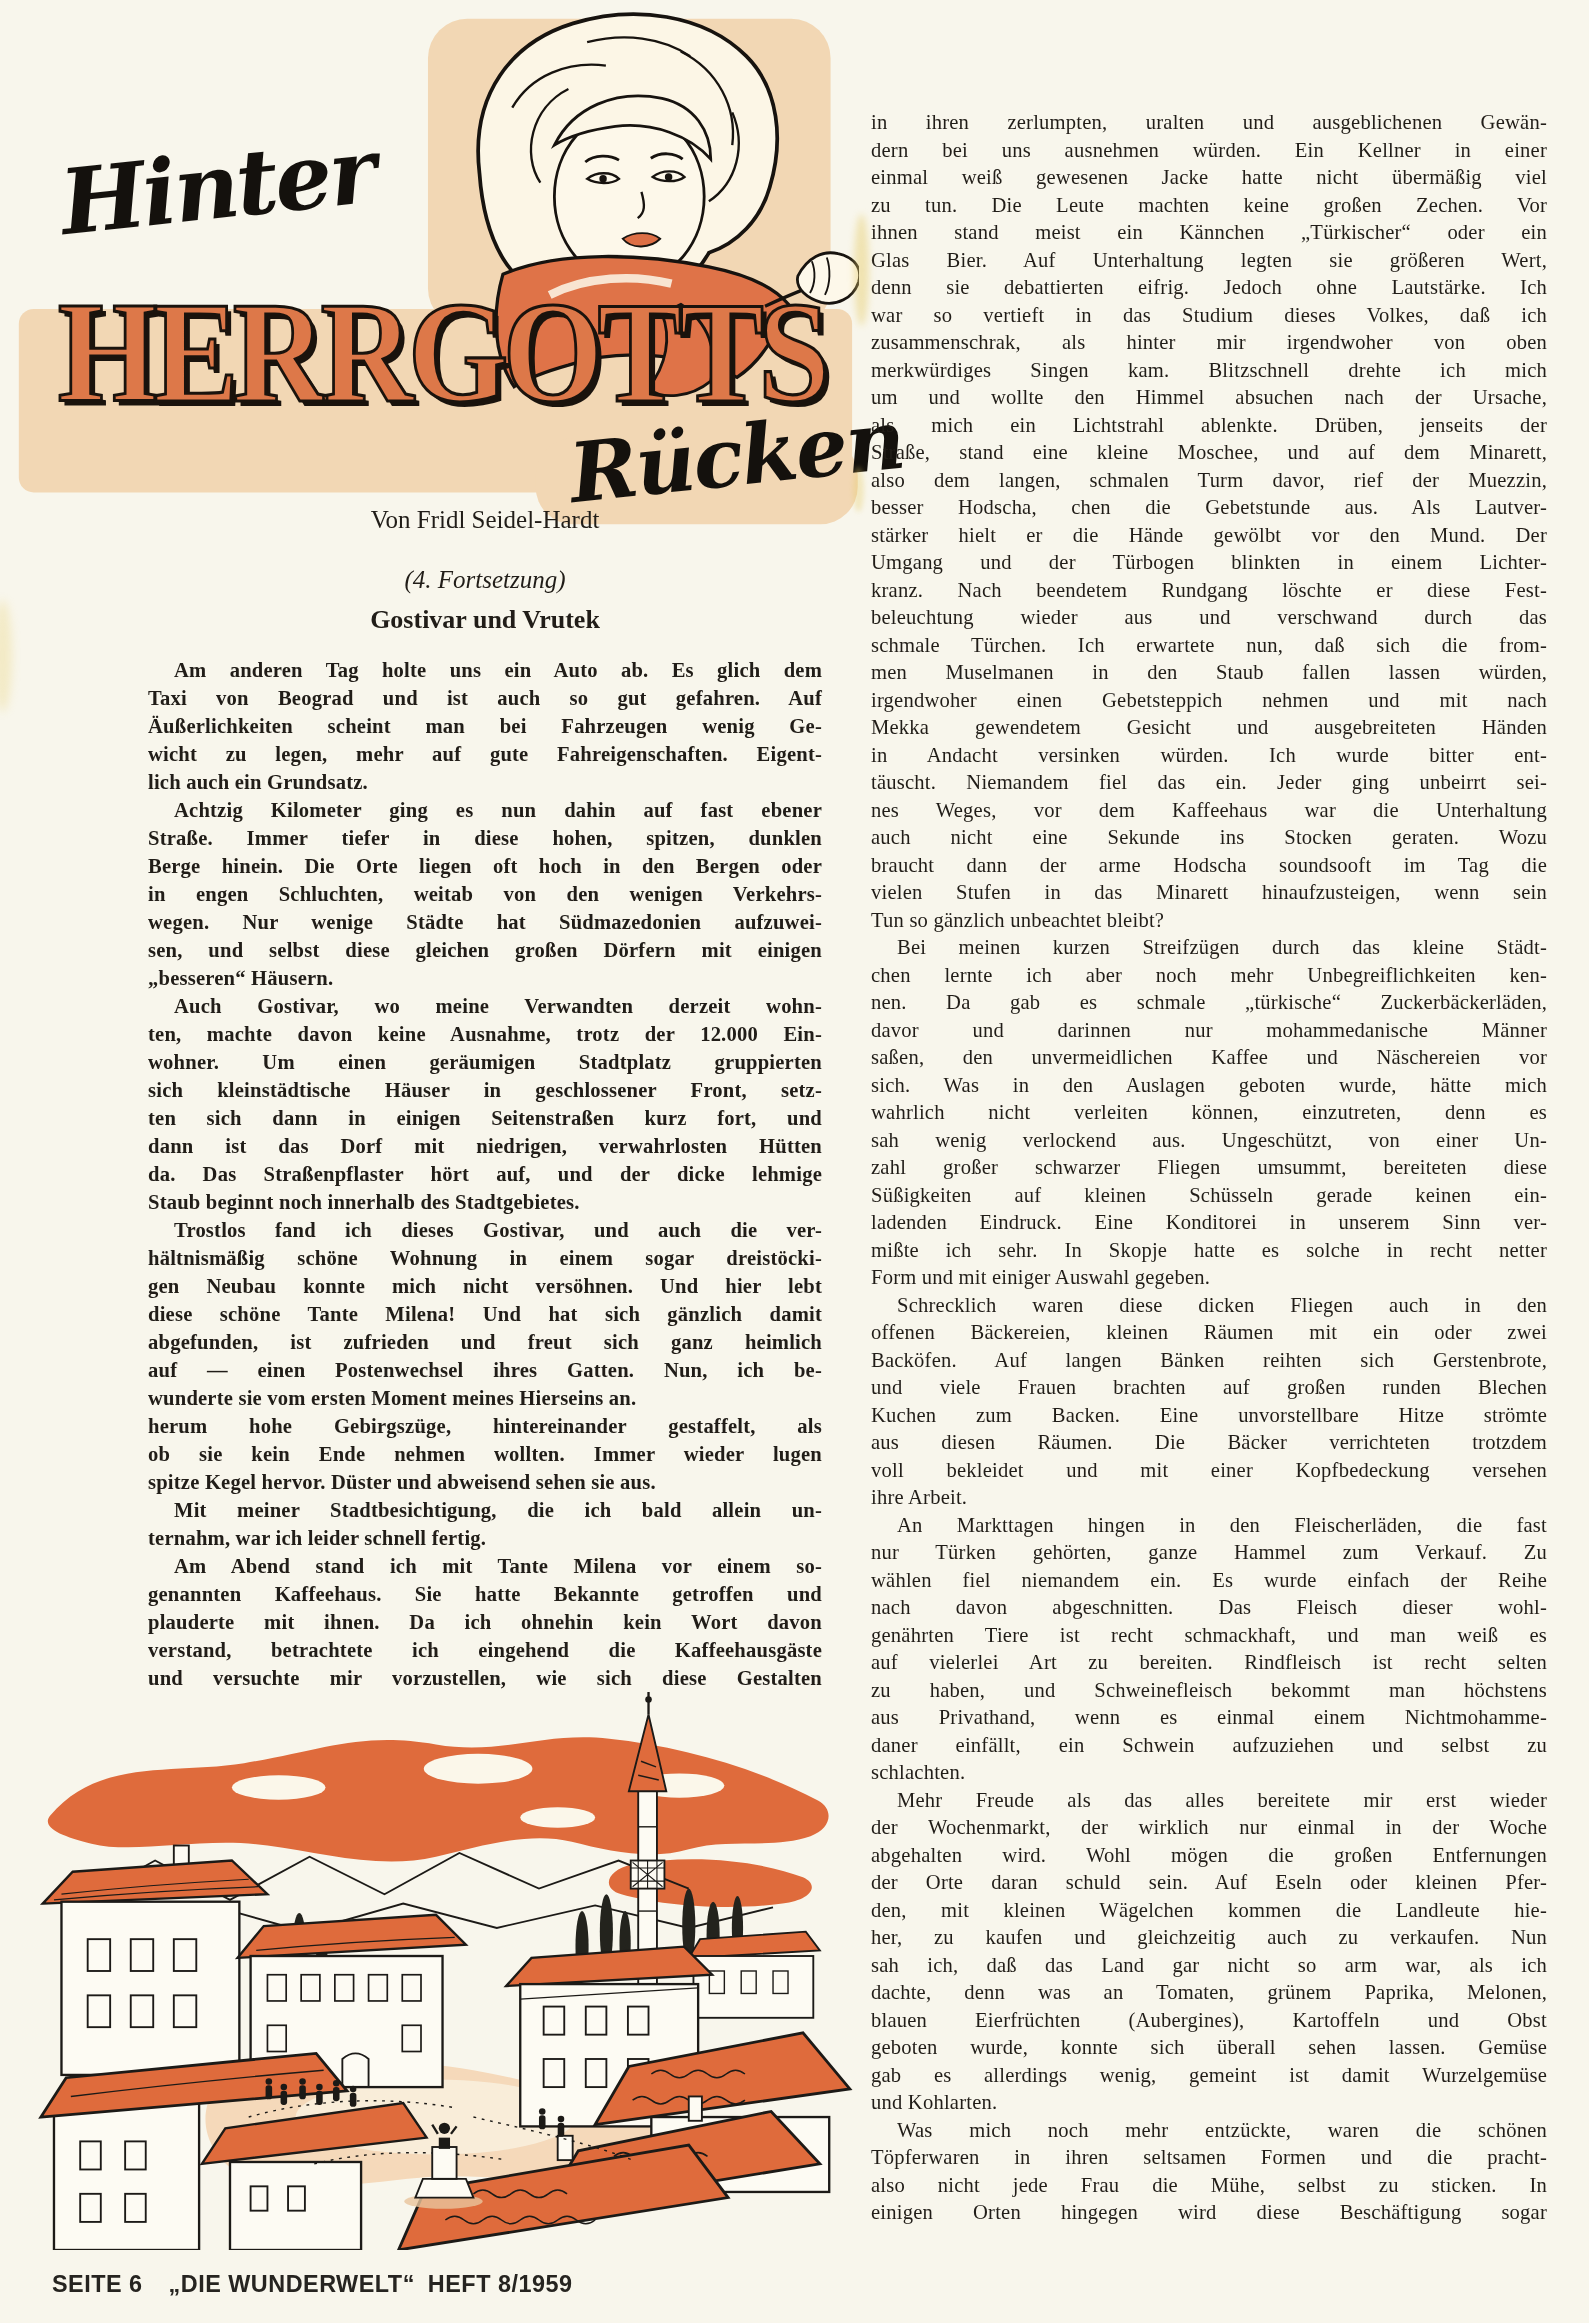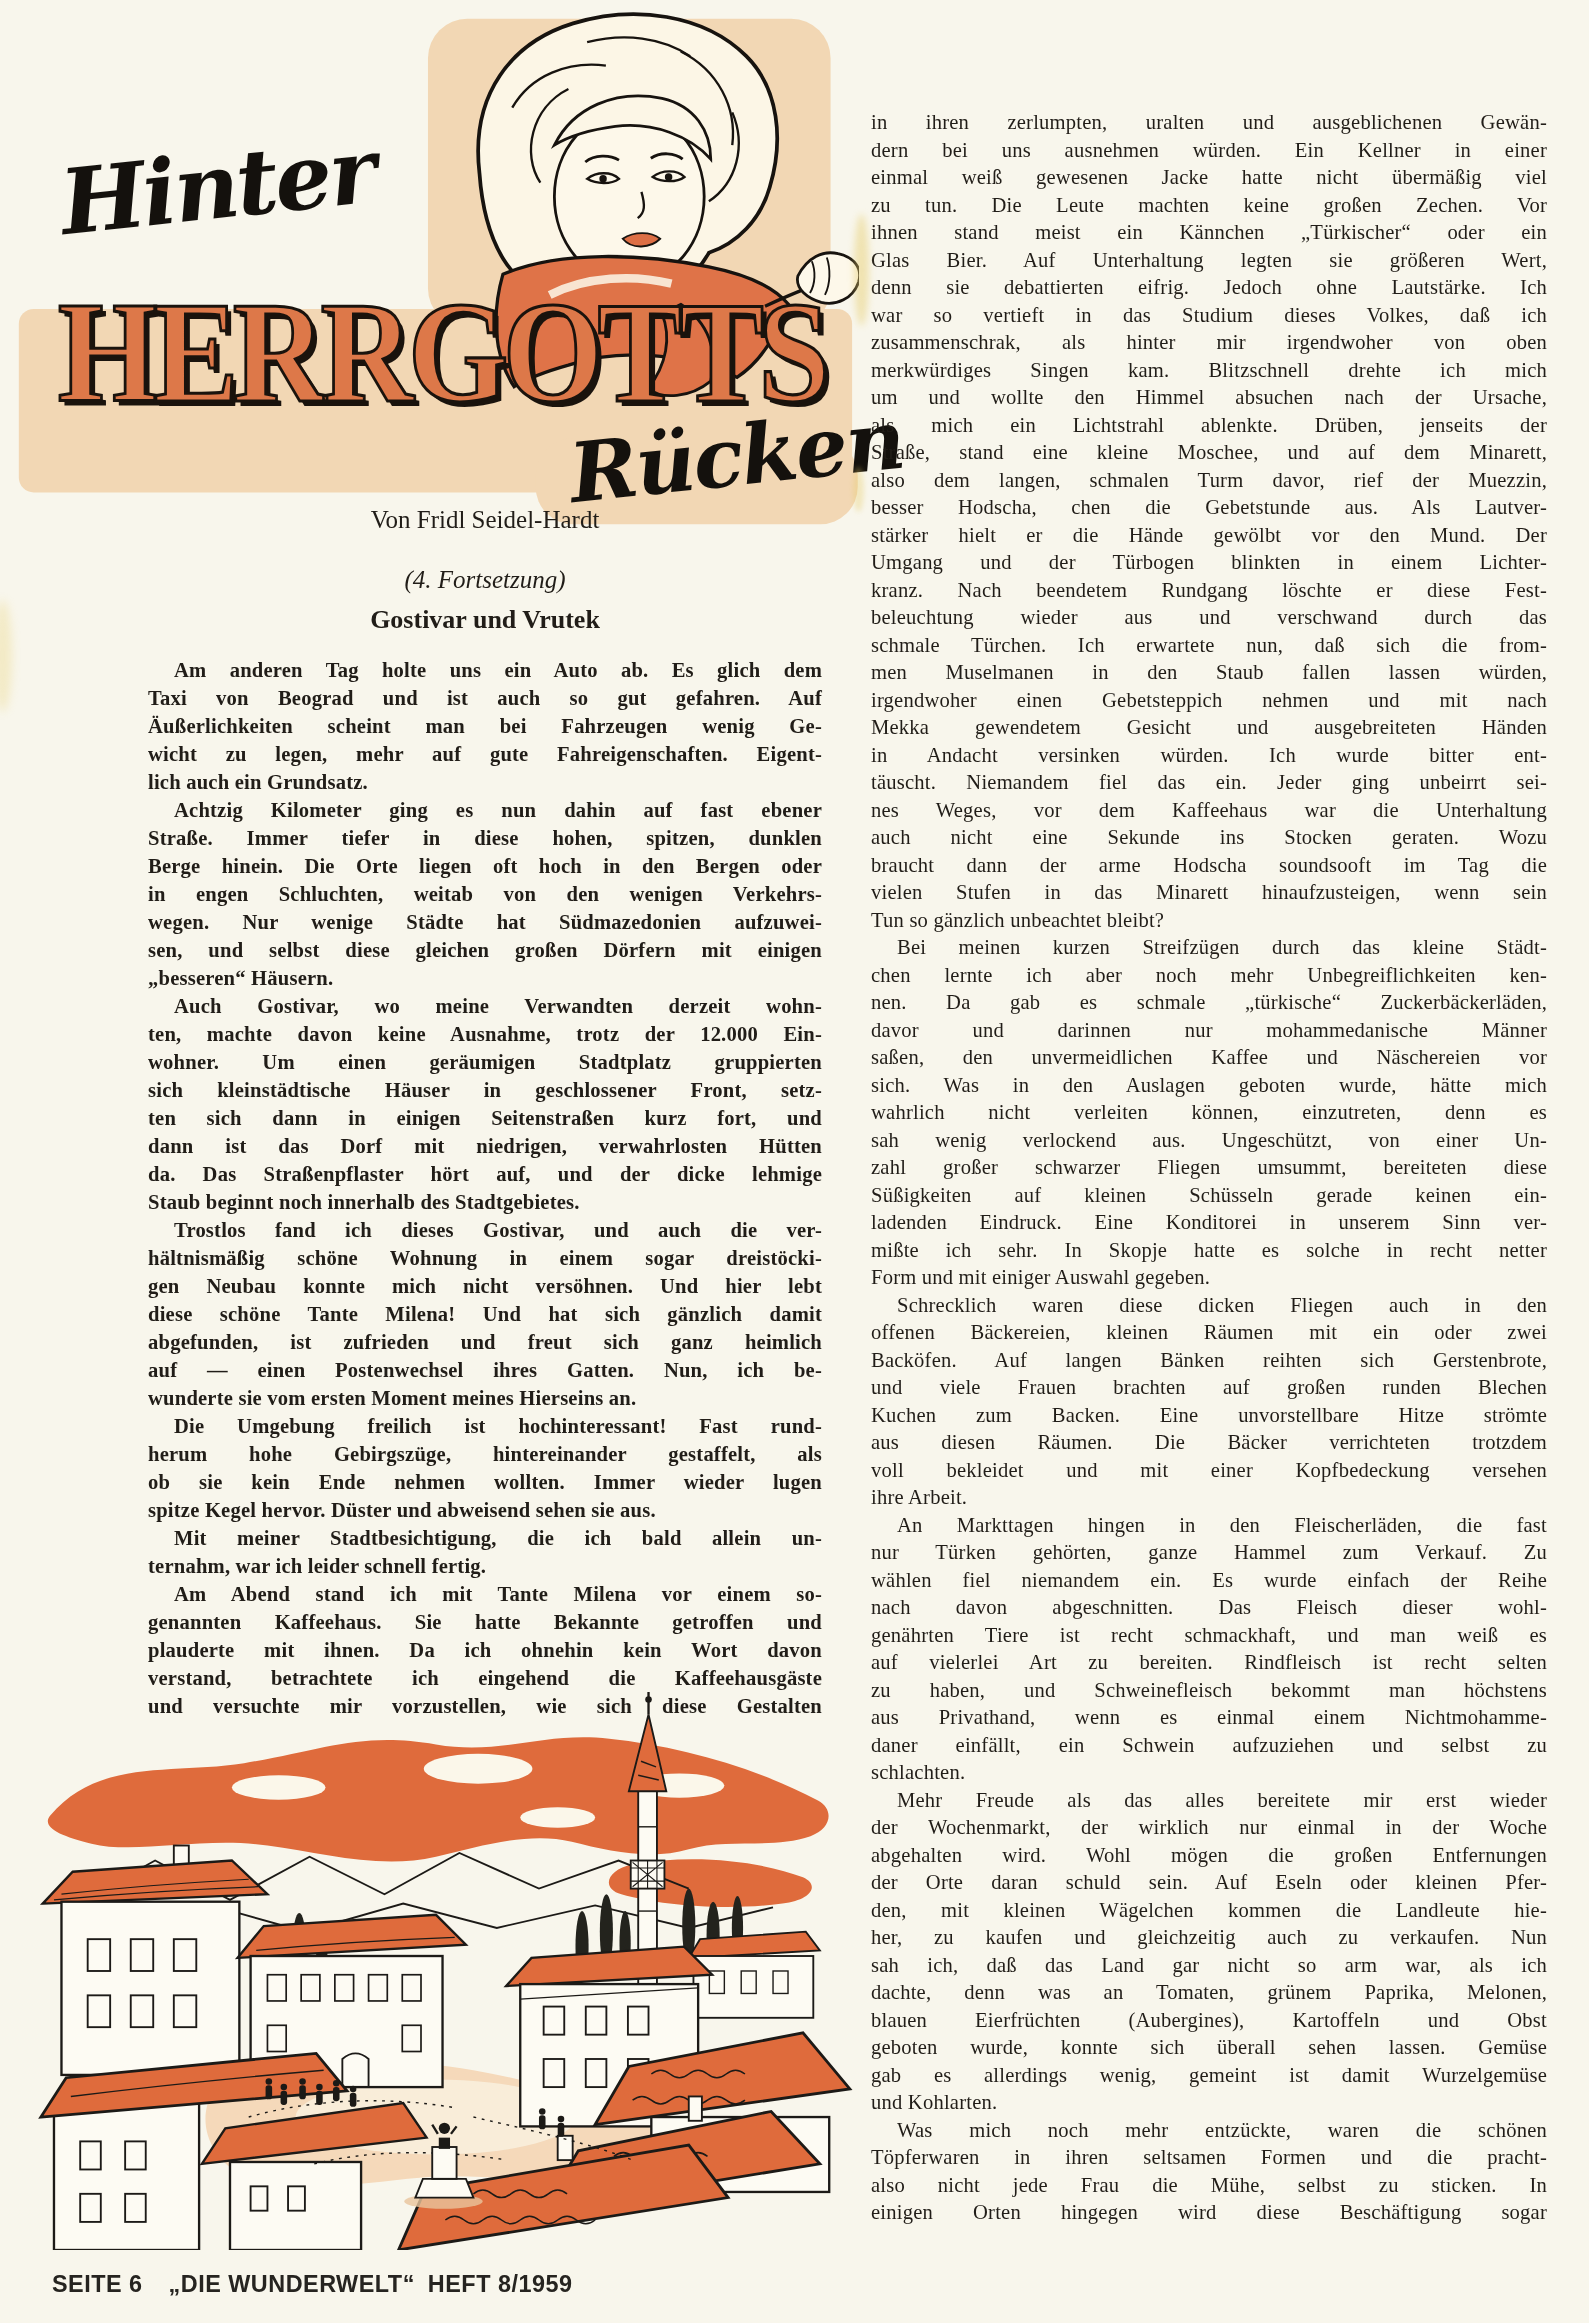--- a/index.html
+++ b/index.html
@@ -145,21 +145,20 @@
       <div class="para">
         <div class="pline indent">Trostlos fand ich dieses Gostivar, und auch die ver-</div>
         <div class="pline">hältnismäßig schöne Wohnung in einem sogar dreistöcki-</div>
         <div class="pline">gen Neubau konnte mich nicht versöhnen. Und hier lebt</div>
         <div class="pline">diese schöne Tante Milena! Und hat sich gänzlich damit</div>
         <div class="pline">abgefunden, ist zufrieden und freut sich ganz heimlich</div>
         <div class="pline">auf — einen Postenwechsel ihres Gatten. Nun, ich be-</div>
         <div class="pline endline">wunderte sie vom ersten Moment meines Hierseins an.</div>
       </div>
       <div class="para">
-        <div class="pline indent">Die Umgebung freilich ist hochinteressant! Fast rund-</div>
         <div class="pline">herum hohe Gebirgszüge, hintereinander gestaffelt, als</div>
         <div class="pline">ob sie kein Ende nehmen wollten. Immer wieder lugen</div>
         <div class="pline endline">spitze Kegel hervor. Düster und abweisend sehen sie aus.</div>
       </div>
       <div class="para">
         <div class="pline indent">Mit meiner Stadtbesichtigung, die ich bald allein un-</div>
         <div class="pline endline">ternahm, war ich leider schnell fertig.</div>
       </div>
       <div class="para">
         <div class="pline indent">Am Abend stand ich mit Tante Milena vor einem so-</div>

